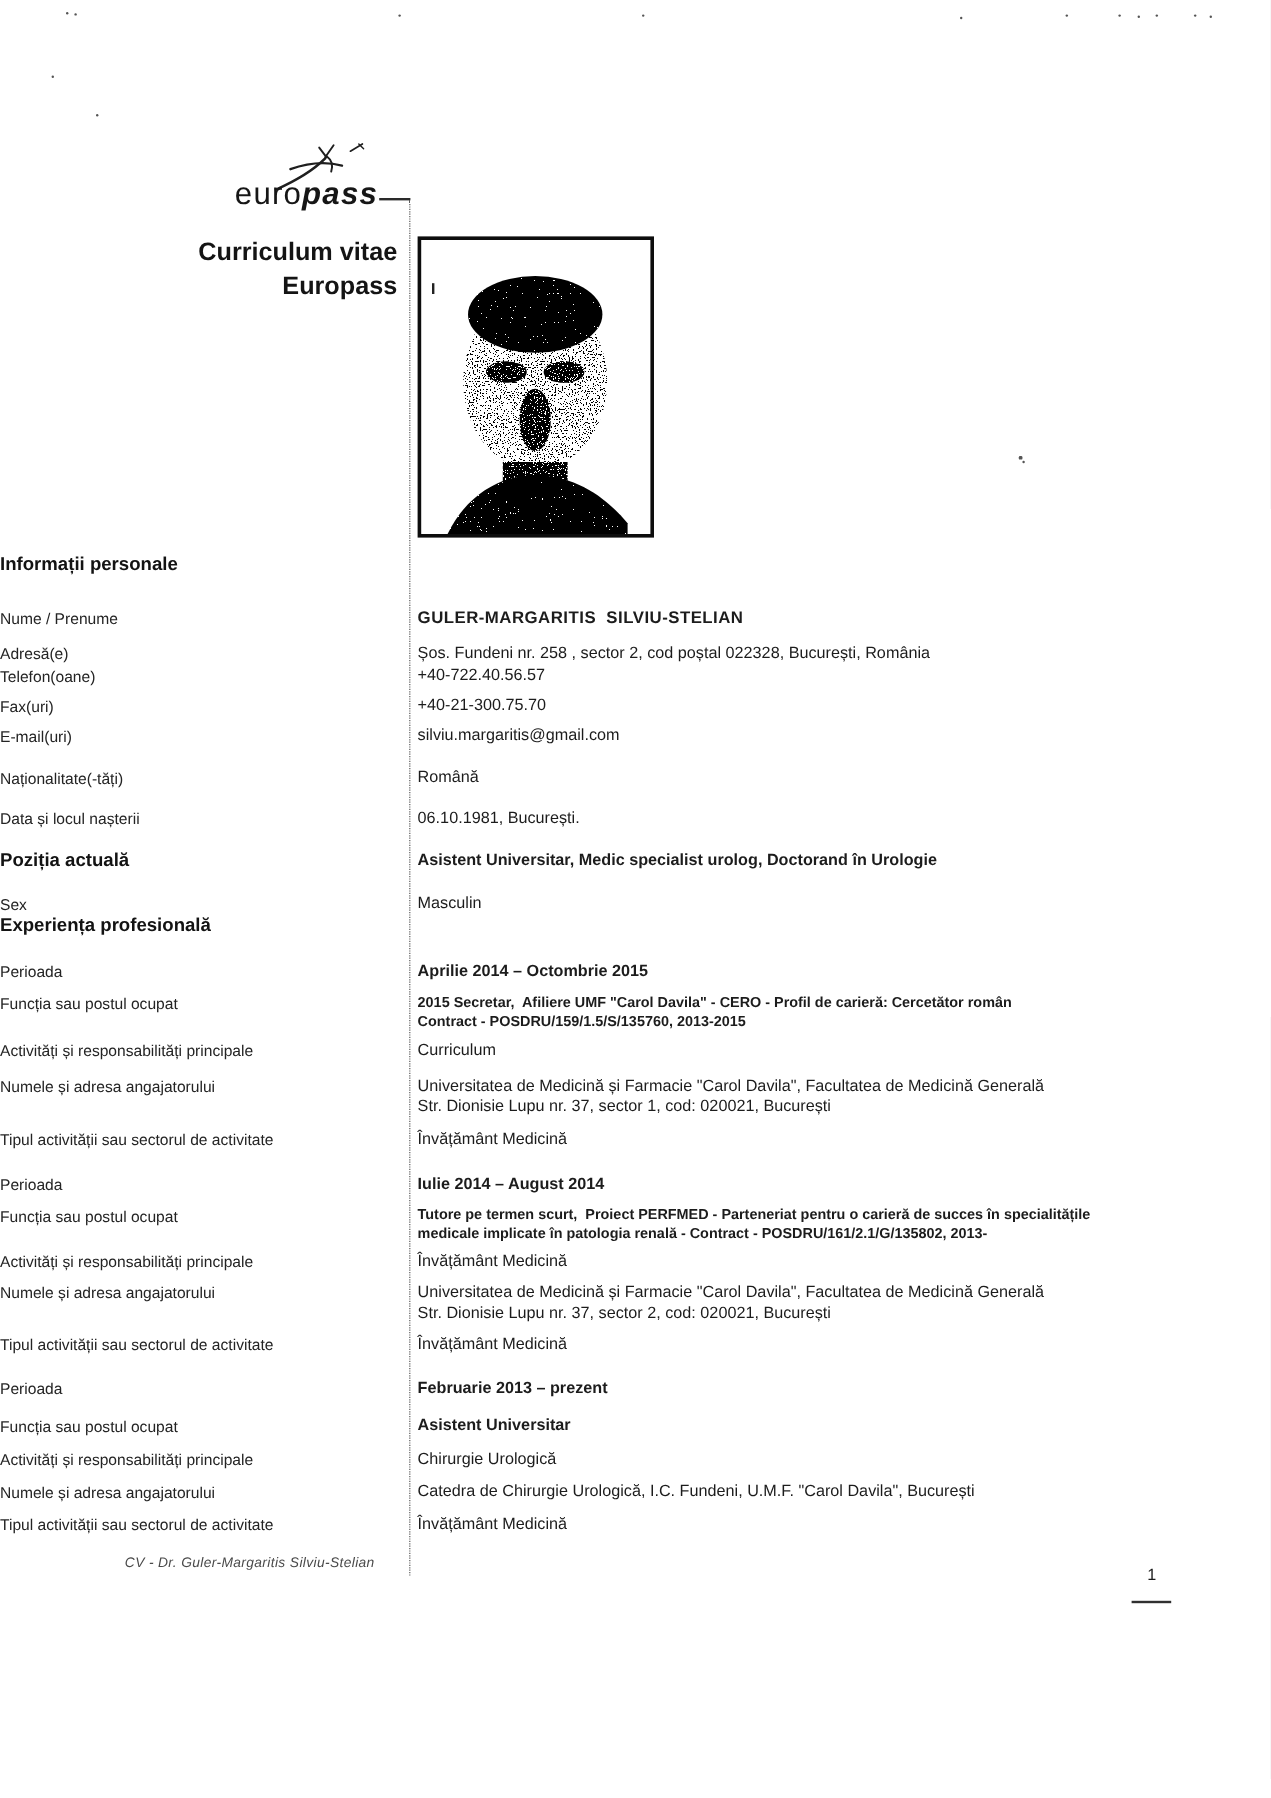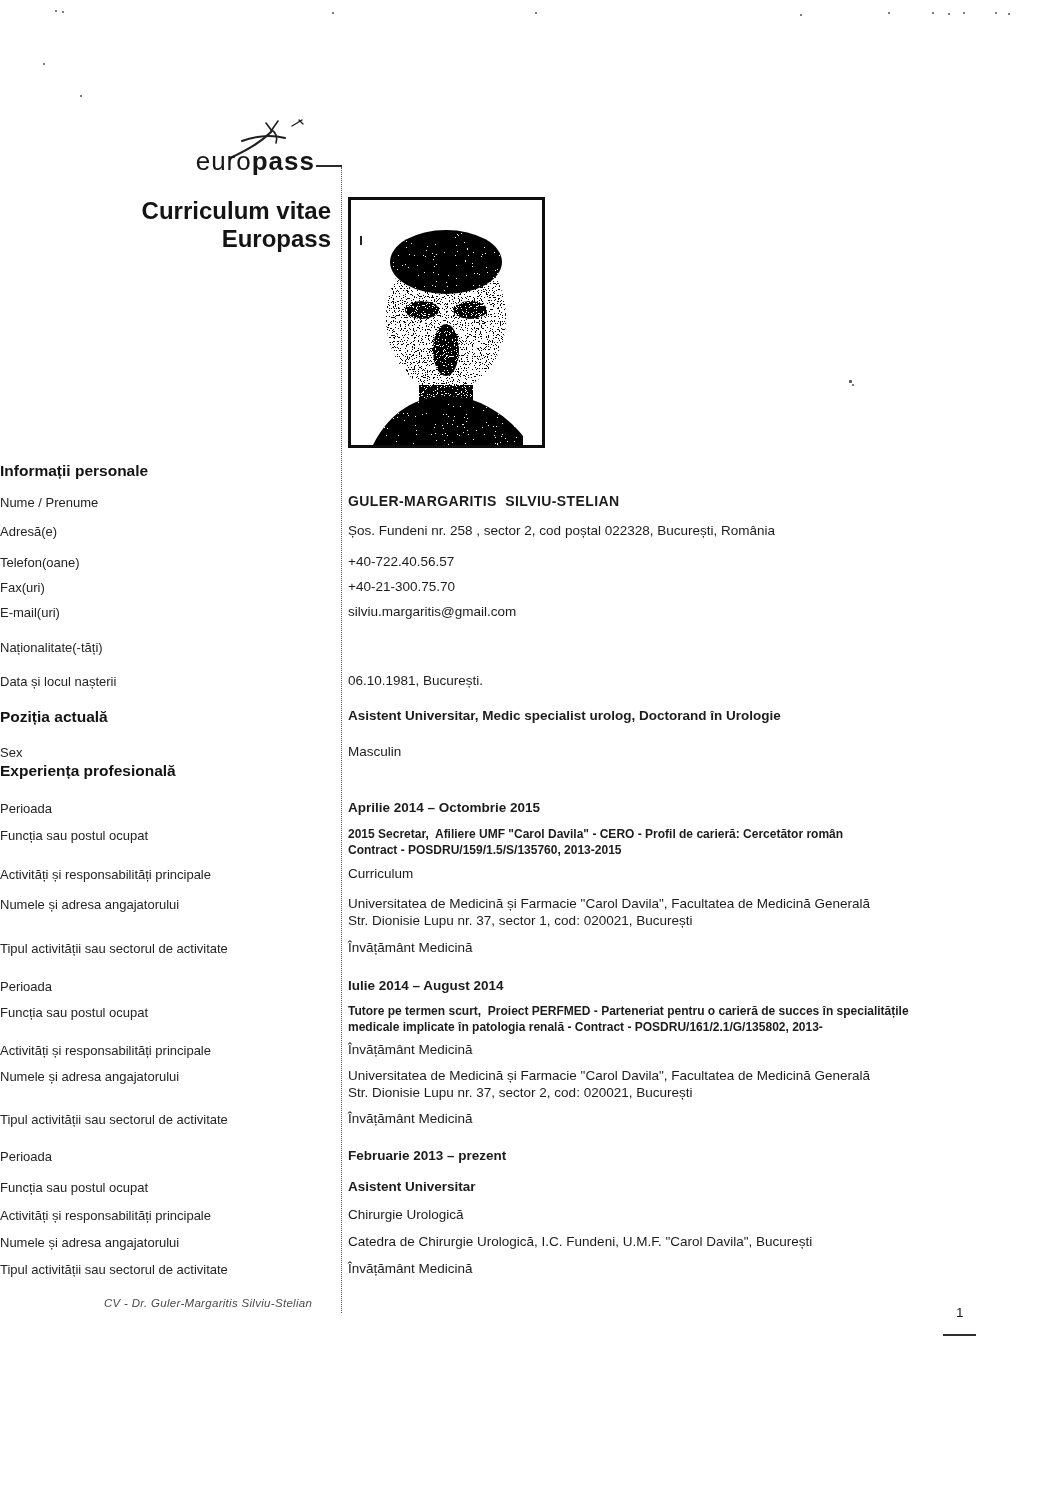--- a/index.html
+++ b/index.html
@@ -9,26 +9,26 @@
     margin:0 auto;
   }
   
   .speck{position:absolute;background:#2b2b2b;width:2px;height:2px;border-radius:1px;opacity:.8;}
   
   .logo-figure{position:absolute;left:226px;top:116px;}
   .wordmark{
     position:absolute;left:0;top:146px;width:315px;text-align:right;
     font-size:26px;color:#161616;letter-spacing:1px;
   }
-  .wordmark .pass{font-weight:600;}
+  .wordmark .pass{font-style:italic;font-weight:600;}
   .hline{position:absolute;left:316px;top:165px;width:26px;height:2px;background:#2a2a2a;}
   .vline{position:absolute;left:341px;top:167px;height:1146px;border-left:1px dotted #5a5a5a;}
   .title{
     position:absolute;left:0;top:197px;width:331px;text-align:right;
-    font-weight:bold;font-size:24px;line-height:28px;color:#141414;
+    font-weight:bold;font-size:21px;line-height:28px;color:#141414;
   }
   
   .photo-frame{
     position:absolute;left:348px;top:197px;width:197px;height:251px;
     border:3px solid #0d0d0d;box-sizing:border-box;background:#fff;
   }
   
   .content{position:absolute;left:0;top:455px;width:1059px;}
   .row{display:grid;grid-template-columns:331px 1fr;column-gap:17px;align-items:start;}
   .lab{
@@ -129,42 +129,43 @@
     </svg>
   </div>
 
   <div class="content">
 
     <div class="row" style="margin-top:6px">
       <div class="lab heading">Informații personale</div>
         <div></div>
     </div>
 
-    <div class="row" style="margin-top:13px">
+    <div class="row" style="margin-top:26px">
       <div class="lab">Nume / Prenume</div>
       <div class="val name">GULER-MARGARITIS  SILVIU-STELIAN</div>
     </div>
     <div class="row" style="margin-top:11px">
       <div class="lab">Adresă(e)</div>
       <div class="val">Șos. Fundeni nr. 258 , sector 2, cod poștal 022328, București, România</div>
     </div>
-    <div class="row" style="margin-top:13px">
+    <div class="row" style="margin-top:1px">
       <div class="lab">Telefon(oane)</div>
       <div class="val">+40-722.40.56.57</div>
     </div>
     <div class="row" style="margin-top:7px">
       <div class="lab">Fax(uri)</div>
       <div class="val">+40-21-300.75.70</div>
     </div>
     <div class="row" style="margin-top:7px">
       <div class="lab">E-mail(uri)</div>
       <div class="val">silviu.margaritis@gmail.com</div>
     </div>
     <div class="row" style="margin-top:17px">
       <div class="lab">Naționalitate(-tăți)</div>
+      <div class="val">Română</div>
     </div>
     <div class="row" style="margin-top:16px">
       <div class="lab">Data  și locul nașterii</div>
       <div class="val">06.10.1981, București.</div>
     </div>
     <div class="row" style="margin-top:17px">
       <div class="lab heading">Poziția actuală</div>
       <div class="val b">Asistent Universitar, Medic specialist urolog, Doctorand în Urologie</div>
     </div>
 

